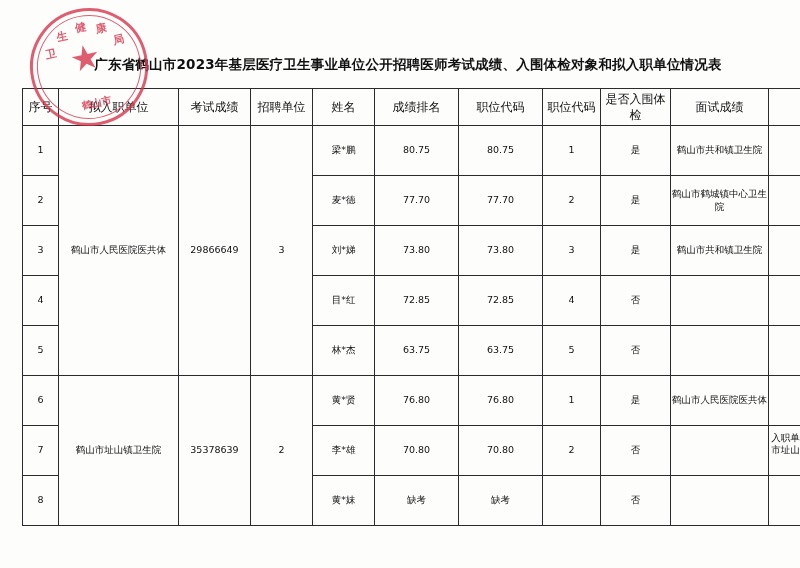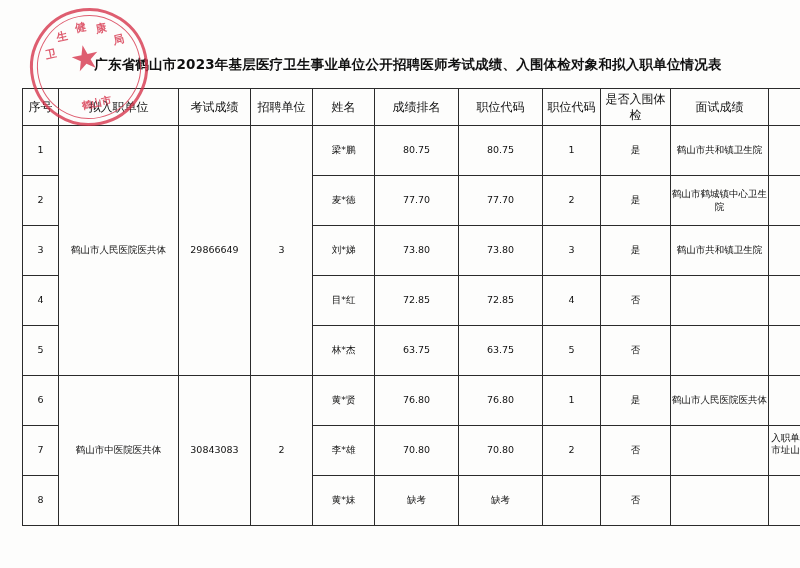--- a/index.html
+++ b/index.html
@@ -245,22 +245,22 @@
             <td>林*杰</td>
             <td>63.75</td>
             <td>63.75</td>
             <td>5</td>
             <td>否</td>
             <td></td>
             <td></td>
           </tr>
           <tr>
             <td>6</td>
-            <td rowspan="3">鹤山市中医院医共体</td>
-            <td rowspan="3">30843083</td>
+            <td rowspan="3">鹤山市址山镇卫生院</td>
+            <td rowspan="3">35378639</td>
             <td rowspan="3">2</td>
             <td>黄*贤</td>
             <td>76.80</td>
             <td>76.80</td>
             <td>1</td>
             <td>是</td>
             <td>鹤山市人民医院医共体</td>
             <td></td>
           </tr>
           <tr>

